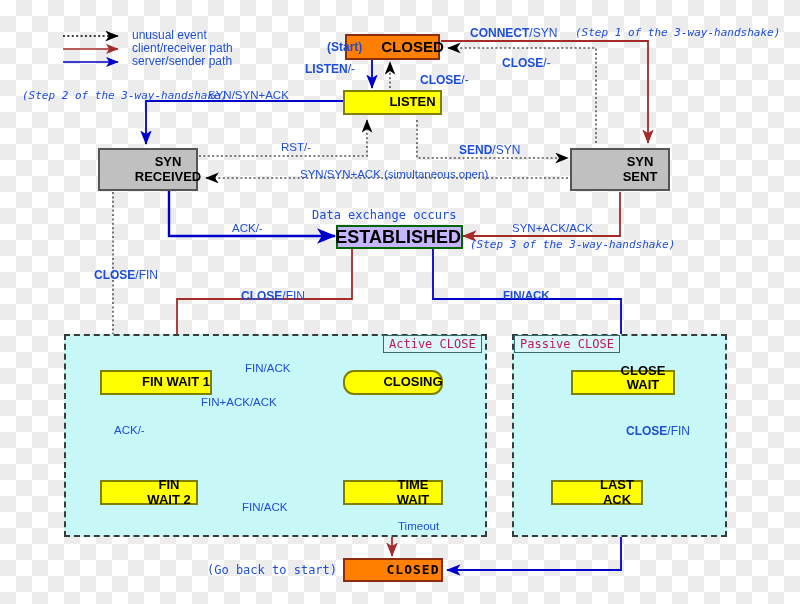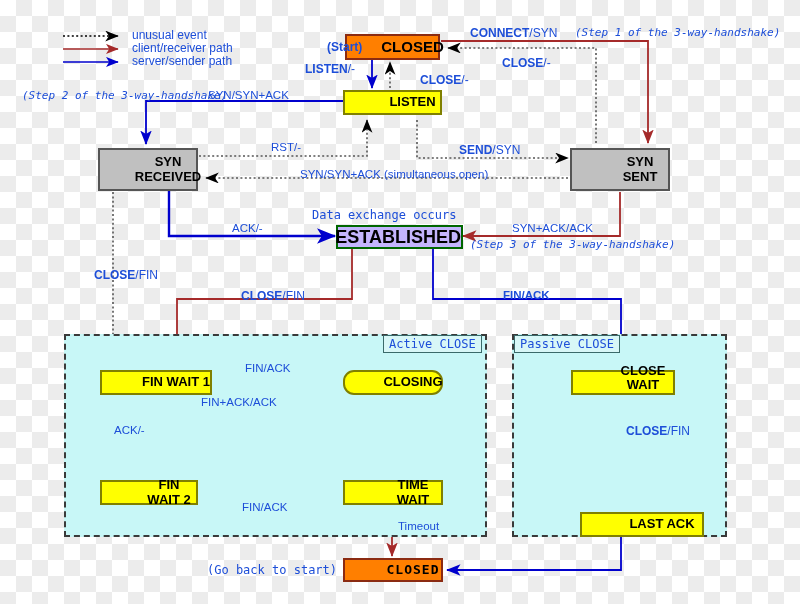--- a/index.html
+++ b/index.html
@@ -45,21 +45,21 @@
     background:#c8f7f7;
     border:2px dashed #3a3a3a;
     box-sizing:border-box;
     z-index:1;
   }
   .region-label{
     position:absolute;
     background:#d8f7f7;
     border:1px solid #3a6a6a;
     font-family:"DejaVu Sans Mono","Liberation Mono",monospace;
-    font-size:12px;color:#1d4ed8;
+    font-size:12px;color:#be185d;
     padding:1px 5px;
     z-index:6;
     white-space:nowrap;
   }
 
   .lbl{position:absolute;z-index:7;white-space:nowrap;color:#1d4ed8;}
   .lbl-ev{font-size:12px;}
   .lbl-ev span.act{font-weight:normal;}
   .lbl-plain{font-size:11.5px;font-weight:normal;}
   .lbl-bold{font-size:11.5px;font-weight:bold;}
@@ -177,21 +177,21 @@
   </div>
 
   <div class="box b-yellow" style="left:343px;top:480px;width:100px;height:25px;">
     <span>TIME WAIT</span>
   </div>
 
   <div class="box b-yellow" style="left:571px;top:370px;width:104px;height:25px;align-items:flex-end;">
     <span>CLOSE WAIT</span>
   </div>
 
-  <div class="box b-yellow" style="left:580px;top:480px;width:124px;height:25px;margin-top:32px;">
+  <div class="box b-yellow" style="left:551px;top:480px;width:92px;height:25px;">
     <span>LAST ACK</span>
   </div>
 
   <div class="box b-closed-mono" style="left:343px;top:558px;width:100px;height:24px;">
     <span>CLOSED</span>
   </div>
 
   <div class="region-label" style="left:383px;top:335px;">Active CLOSE</div>
   <div class="region-label" style="left:514px;top:335px;">Passive CLOSE</div>
 
@@ -220,21 +220,21 @@
   </div>
 
   <div class="lbl lbl-ev" style="left:502px;top:56px;font-weight:bold;">
     <span>CLOSE</span><span class="act">/-</span>
   </div>
 
   <div class="lbl lbl-plain" style="left:208px;top:89px;">
     <span>SYN/SYN+ACK</span>
   </div>
 
-  <div class="lbl lbl-plain" style="left:271px;top:141px;">
+  <div class="lbl lbl-plain" style="left:281px;top:141px;">
     <span>RST/-</span>
   </div>
 
   <div class="lbl lbl-ev" style="left:459px;top:143px;font-weight:bold;">
     <span>SEND</span><span class="act">/SYN</span>
   </div>
 
   <div class="lbl lbl-plain" style="left:300px;top:168px;">
     <span>SYN/SYN+ACK (simultaneous open)</span>
   </div>

